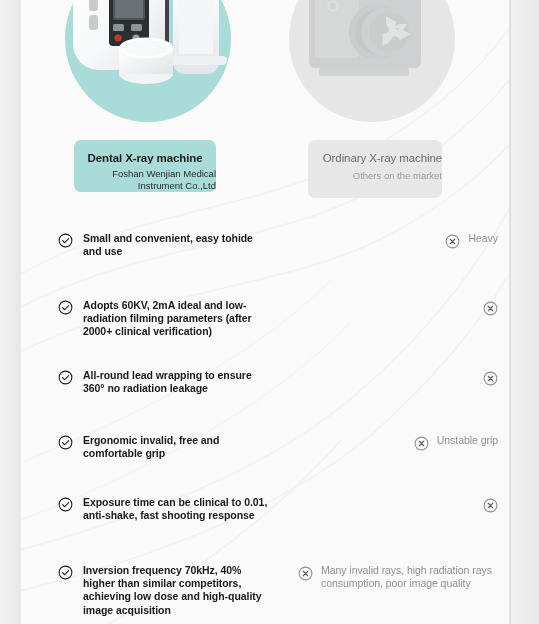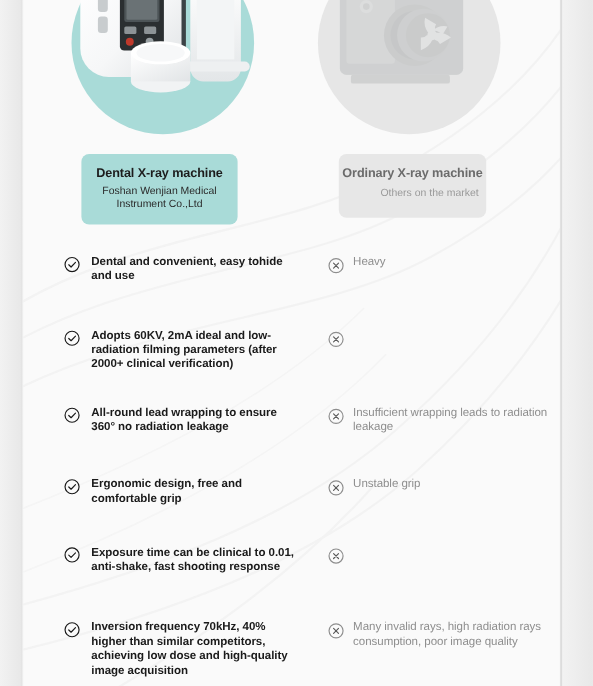--- a/index.html
+++ b/index.html
@@ -87,45 +87,47 @@
   
   .label-card {
     position: absolute;
     border-radius: 7px;
     text-align: center;
     box-sizing: border-box;
     padding-top: 11px;
   }
   #label-card-left {
     left: 53px; top: 140px;
-    width: 142px; height: 64px;
+    width: 142px; height: 52px;
     background: #a9dbd8;
   }
   #label-card-right {
     left: 287px; top: 140px;
     width: 134px; height: 58px;
     background: #e7e7e7;
   }
   .label-title {
     font-size: 11.5px;
     font-weight: bold;
     color: #1c1c1c;
     line-height: 14px;
     letter-spacing: -.1px;
   }
   #label-card-right .label-title {
-    font-weight: bold;
+    font-weight: normal;
     font-size: 11.5px;
     color: #6b6b6b;
+    text-align: right;
   }
   .label-sub {
     margin-top: 3px;
     font-size: 9.5px;
     color: #2a2a2a;
     line-height: 12px;
+    text-align: right;
   }
   #label-card-right .label-sub {
     color: #9a9a9a;
     font-size: 9.5px;
     margin-top: 5px;
     padding-left: 31px;
   }
 
   
   #rows {
@@ -137,21 +139,21 @@
     position: relative;
     width: 489px;
   }
   .cell {
     position: absolute;
     top: 0;
     display: flex;
     align-items: flex-start;
   }
   .cell-pro { left: 37px;  width: 215px; }
-  .cell-con { left: 277px; width: 200px; }
+  .cell-con { left: 277px; width: 200px; justify-content: flex-end; }
 
   .mark-icon {
     flex: 0 0 auto;
     width: 15px; height: 15px;
     margin-top: 1px;
   }
   .cell-con .mark-icon { margin-top: 2px; }
 
   .cell-text {
     margin-left: 9px;
@@ -286,21 +288,21 @@
       <div class="label-sub">Others on the market</div>
     </div>
 
     <div id="rows">
         <div class="cmp-row" style="position: absolute; top: 0px; left: 0px;">
           <div class="cell cell-pro">
             <span class="mark-icon"><svg viewBox="0 0 24 24" width="15" height="15">
                 <circle cx="12" cy="12" r="10.2" fill="none" stroke="#1a1a1a" stroke-width="1.7"></circle>
                 <path d="M7.2 12.3 L10.6 15.6 L17 8.9" fill="none" stroke="#1a1a1a" stroke-width="1.7" stroke-linecap="round" stroke-linejoin="round"></path>
               </svg></span>
-            <span class="cell-text">Dental and convenient, easy tohide and use</span>
+            <span class="cell-text">Small and convenient, easy tohide and use</span>
           </div>
           <div class="cell cell-con">
             <span class="mark-icon"><svg viewBox="0 0 24 24" width="15" height="15">
                 <circle cx="12" cy="12" r="10.2" fill="none" stroke="#8e8e8e" stroke-width="1.7"></circle>
                 <path d="M8.4 8.4 L15.6 15.6 M15.6 8.4 L8.4 15.6" fill="none" stroke="#5a5a5a" stroke-width="1.7" stroke-linecap="round"></path>
               </svg></span>
             <span class="cell-text">Heavy</span>
           </div>
         </div>
         <div class="cmp-row" style="position: absolute; top: 67px; left: 0px;">
@@ -324,30 +326,29 @@
                 <circle cx="12" cy="12" r="10.2" fill="none" stroke="#1a1a1a" stroke-width="1.7"></circle>
                 <path d="M7.2 12.3 L10.6 15.6 L17 8.9" fill="none" stroke="#1a1a1a" stroke-width="1.7" stroke-linecap="round" stroke-linejoin="round"></path>
               </svg></span>
             <span class="cell-text">All-round lead wrapping to ensure 360° no radiation leakage</span>
           </div>
           <div class="cell cell-con">
             <span class="mark-icon"><svg viewBox="0 0 24 24" width="15" height="15">
                 <circle cx="12" cy="12" r="10.2" fill="none" stroke="#8e8e8e" stroke-width="1.7"></circle>
                 <path d="M8.4 8.4 L15.6 15.6 M15.6 8.4 L8.4 15.6" fill="none" stroke="#5a5a5a" stroke-width="1.7" stroke-linecap="round"></path>
               </svg></span>
-            <span class="cell-text">Insufficient wrapping leads to radiation leakage</span>
           </div>
         </div>
         <div class="cmp-row" style="position: absolute; top: 202px; left: 0px;">
           <div class="cell cell-pro">
             <span class="mark-icon"><svg viewBox="0 0 24 24" width="15" height="15">
                 <circle cx="12" cy="12" r="10.2" fill="none" stroke="#1a1a1a" stroke-width="1.7"></circle>
                 <path d="M7.2 12.3 L10.6 15.6 L17 8.9" fill="none" stroke="#1a1a1a" stroke-width="1.7" stroke-linecap="round" stroke-linejoin="round"></path>
               </svg></span>
-            <span class="cell-text">Ergonomic design, free and comfortable grip</span>
+            <span class="cell-text">Ergonomic invalid, free and comfortable grip</span>
           </div>
           <div class="cell cell-con">
             <span class="mark-icon"><svg viewBox="0 0 24 24" width="15" height="15">
                 <circle cx="12" cy="12" r="10.2" fill="none" stroke="#8e8e8e" stroke-width="1.7"></circle>
                 <path d="M8.4 8.4 L15.6 15.6 M15.6 8.4 L8.4 15.6" fill="none" stroke="#5a5a5a" stroke-width="1.7" stroke-linecap="round"></path>
               </svg></span>
             <span class="cell-text">Unstable grip</span>
           </div>
         </div>
         <div class="cmp-row" style="position: absolute; top: 264px; left: 0px;">

